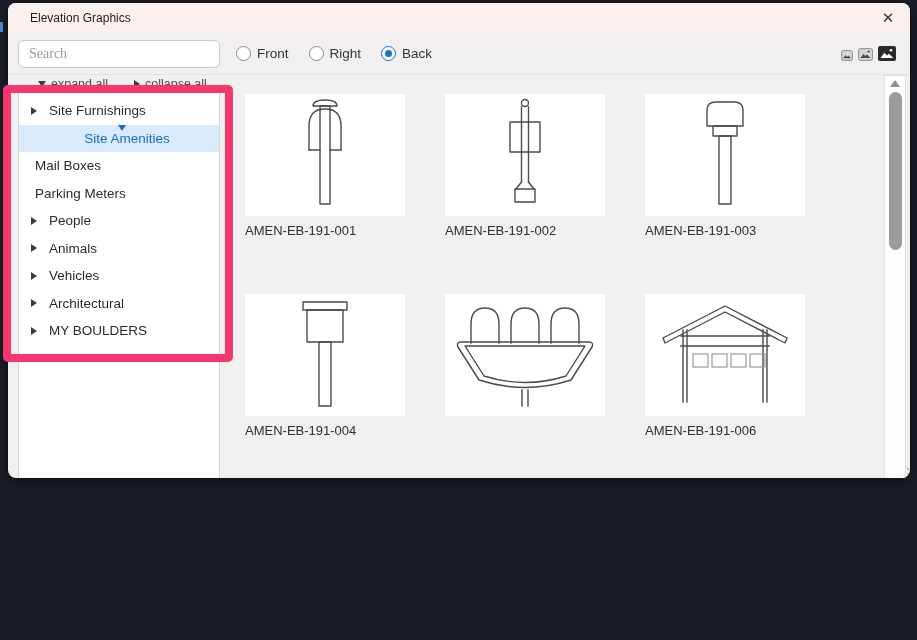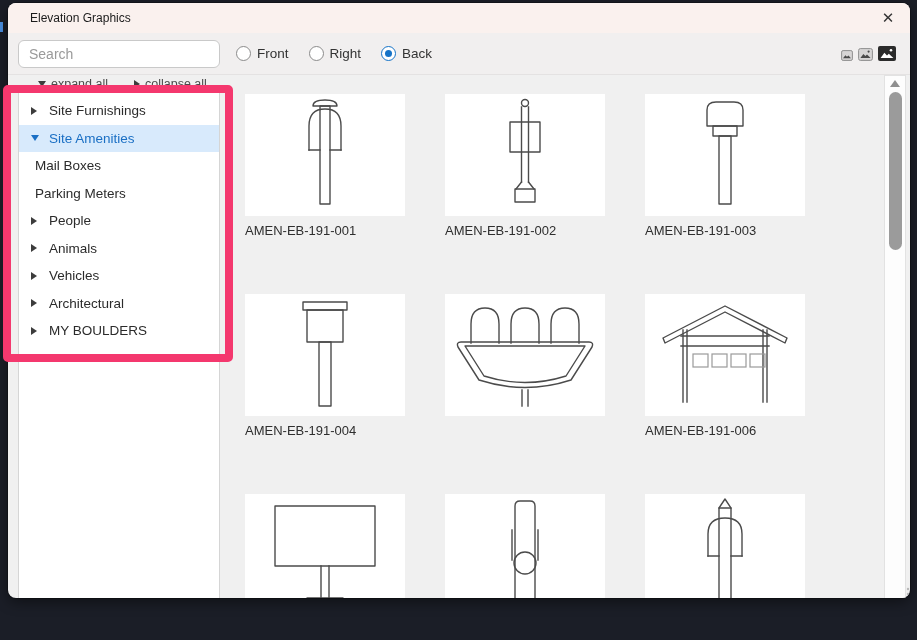--- a/index.html
+++ b/index.html
@@ -2,35 +2,35 @@
 <html><head>
 <meta charset="utf-8">
 <style>
   * { margin:0; padding:0; box-sizing:border-box; }
   html,body { width:917px; height:640px; overflow:hidden; }
   body { background:#1b1e27; font-family:"Liberation Sans", sans-serif; position:relative; }
 
   .accent-dot { position:absolute; left:0; top:22px; width:3px; height:10px; background:#4a90e2; }
 
   .dialog {
-    position:absolute; left:8px; top:3px; width:902px; height:595px;
+    position:absolute; left:8px; top:3px; width:902px; height:475px;
     background:#f0f0f0; border-radius:8px; overflow:hidden;
     box-shadow:0 0 0 1px rgba(0,0,0,.25), 0 4px 14px rgba(0,0,0,.45);
   }
 
   
   .titlebar { position:relative; height:30px; background:#faf1ee; display:flex; align-items:center; padding-left:22px; }
   .titlebar .title { font-size:12px; color:#1b1b1b; }
   .close-btn { position:absolute; right:10px; top:4px; width:24px; height:22px; display:flex; align-items:center; justify-content:center;
     font-size:15px; color:#333; cursor:pointer; background:transparent; border:none; }
 
   
   .toolbar { height:42px; background:#f1efef; border-bottom:1px solid #e4e2e2; display:flex; align-items:center; padding:0 14px 0 10px; }
   .search-box { width:202px; height:28px; border:1px solid #c9c9c9; border-radius:6px; background:#fff; padding:0 10px;
-    font-size:14px; color:#333; font-family:Liberation Sans, sans-serif; outline:none; }
+    font-size:14px; color:#333; font-family:Liberation Serif, serif; outline:none; }
   .search-box::placeholder { color:#9a9a9a; }
   .radio-group { display:flex; align-items:center; margin-left:16px; gap:20px; }
   .radio-item { display:flex; align-items:center; gap:6px; cursor:pointer; }
   .radio-circle { width:15px; height:15px; border:1.5px solid #8b8b8b; border-radius:50%; background:#fff; position:relative; }
   .radio-item.selected .radio-circle { border-color:#1673c7; }
   .radio-item.selected .radio-circle::after { content:""; position:absolute; left:2.5px; top:2.5px; width:7px; height:7px; border-radius:50%; background:#1673c7; }
   .radio-label { font-size:13.5px; color:#333; }
   .tb-spacer { flex:1; }
   .size-btns { display:flex; align-items:flex-end; gap:5px; }
   .size-btn { background:transparent; border:none; padding:0; cursor:pointer; display:block; line-height:0; }
@@ -42,21 +42,21 @@
   .tree-ctl { display:flex; align-items:center; gap:5px; font-size:12.5px; color:#4a4a4a; cursor:pointer; }
 
   .tri-r { width:0; height:0; border-left:6px solid #3c3c3c; border-top:4.5px solid transparent; border-bottom:4.5px solid transparent; }
   .tri-d { width:0; height:0; border-top:6px solid #3c3c3c; border-left:4.5px solid transparent; border-right:4.5px solid transparent; }
   .tri-d.blue { border-top-color:#1a6fc4; }
 
   .sidebar { position:absolute; left:10px; top:14px; width:202px; height:532px; background:#fff; border:1px solid #d5d5d5; padding-top:7px; z-index:2; }
   .tree-item { height:27.5px; display:flex; align-items:center; padding-left:12px; cursor:pointer; }
   .tree-item .arrow-slot { width:14px; display:flex; justify-content:flex-start; }
   .tree-item .tree-label { font-size:13.5px; color:#2b2b2b; margin-left:4px; }
-  .tree-item.selected { background:#d8eafc; }
+  .tree-item.selected { background:#d8eafc;flex-direction:column; }
   .tree-item.selected .tree-label { color:#1a6fc4; }
   .tree-item.leaf { }
 
   
   .card { position:absolute; width:160px; height:122px; background:#fff; cursor:pointer; }
   .card svg { display:block; }
   .card-label { position:absolute; width:170px; font-size:13px; color:#2e2e2e; }
 
   
   .scrollbar { position:absolute; left:876px; top:0; width:22px; height:546px; background:#fdfdfd; border:1px solid #e2e2e2; z-index:2; }

